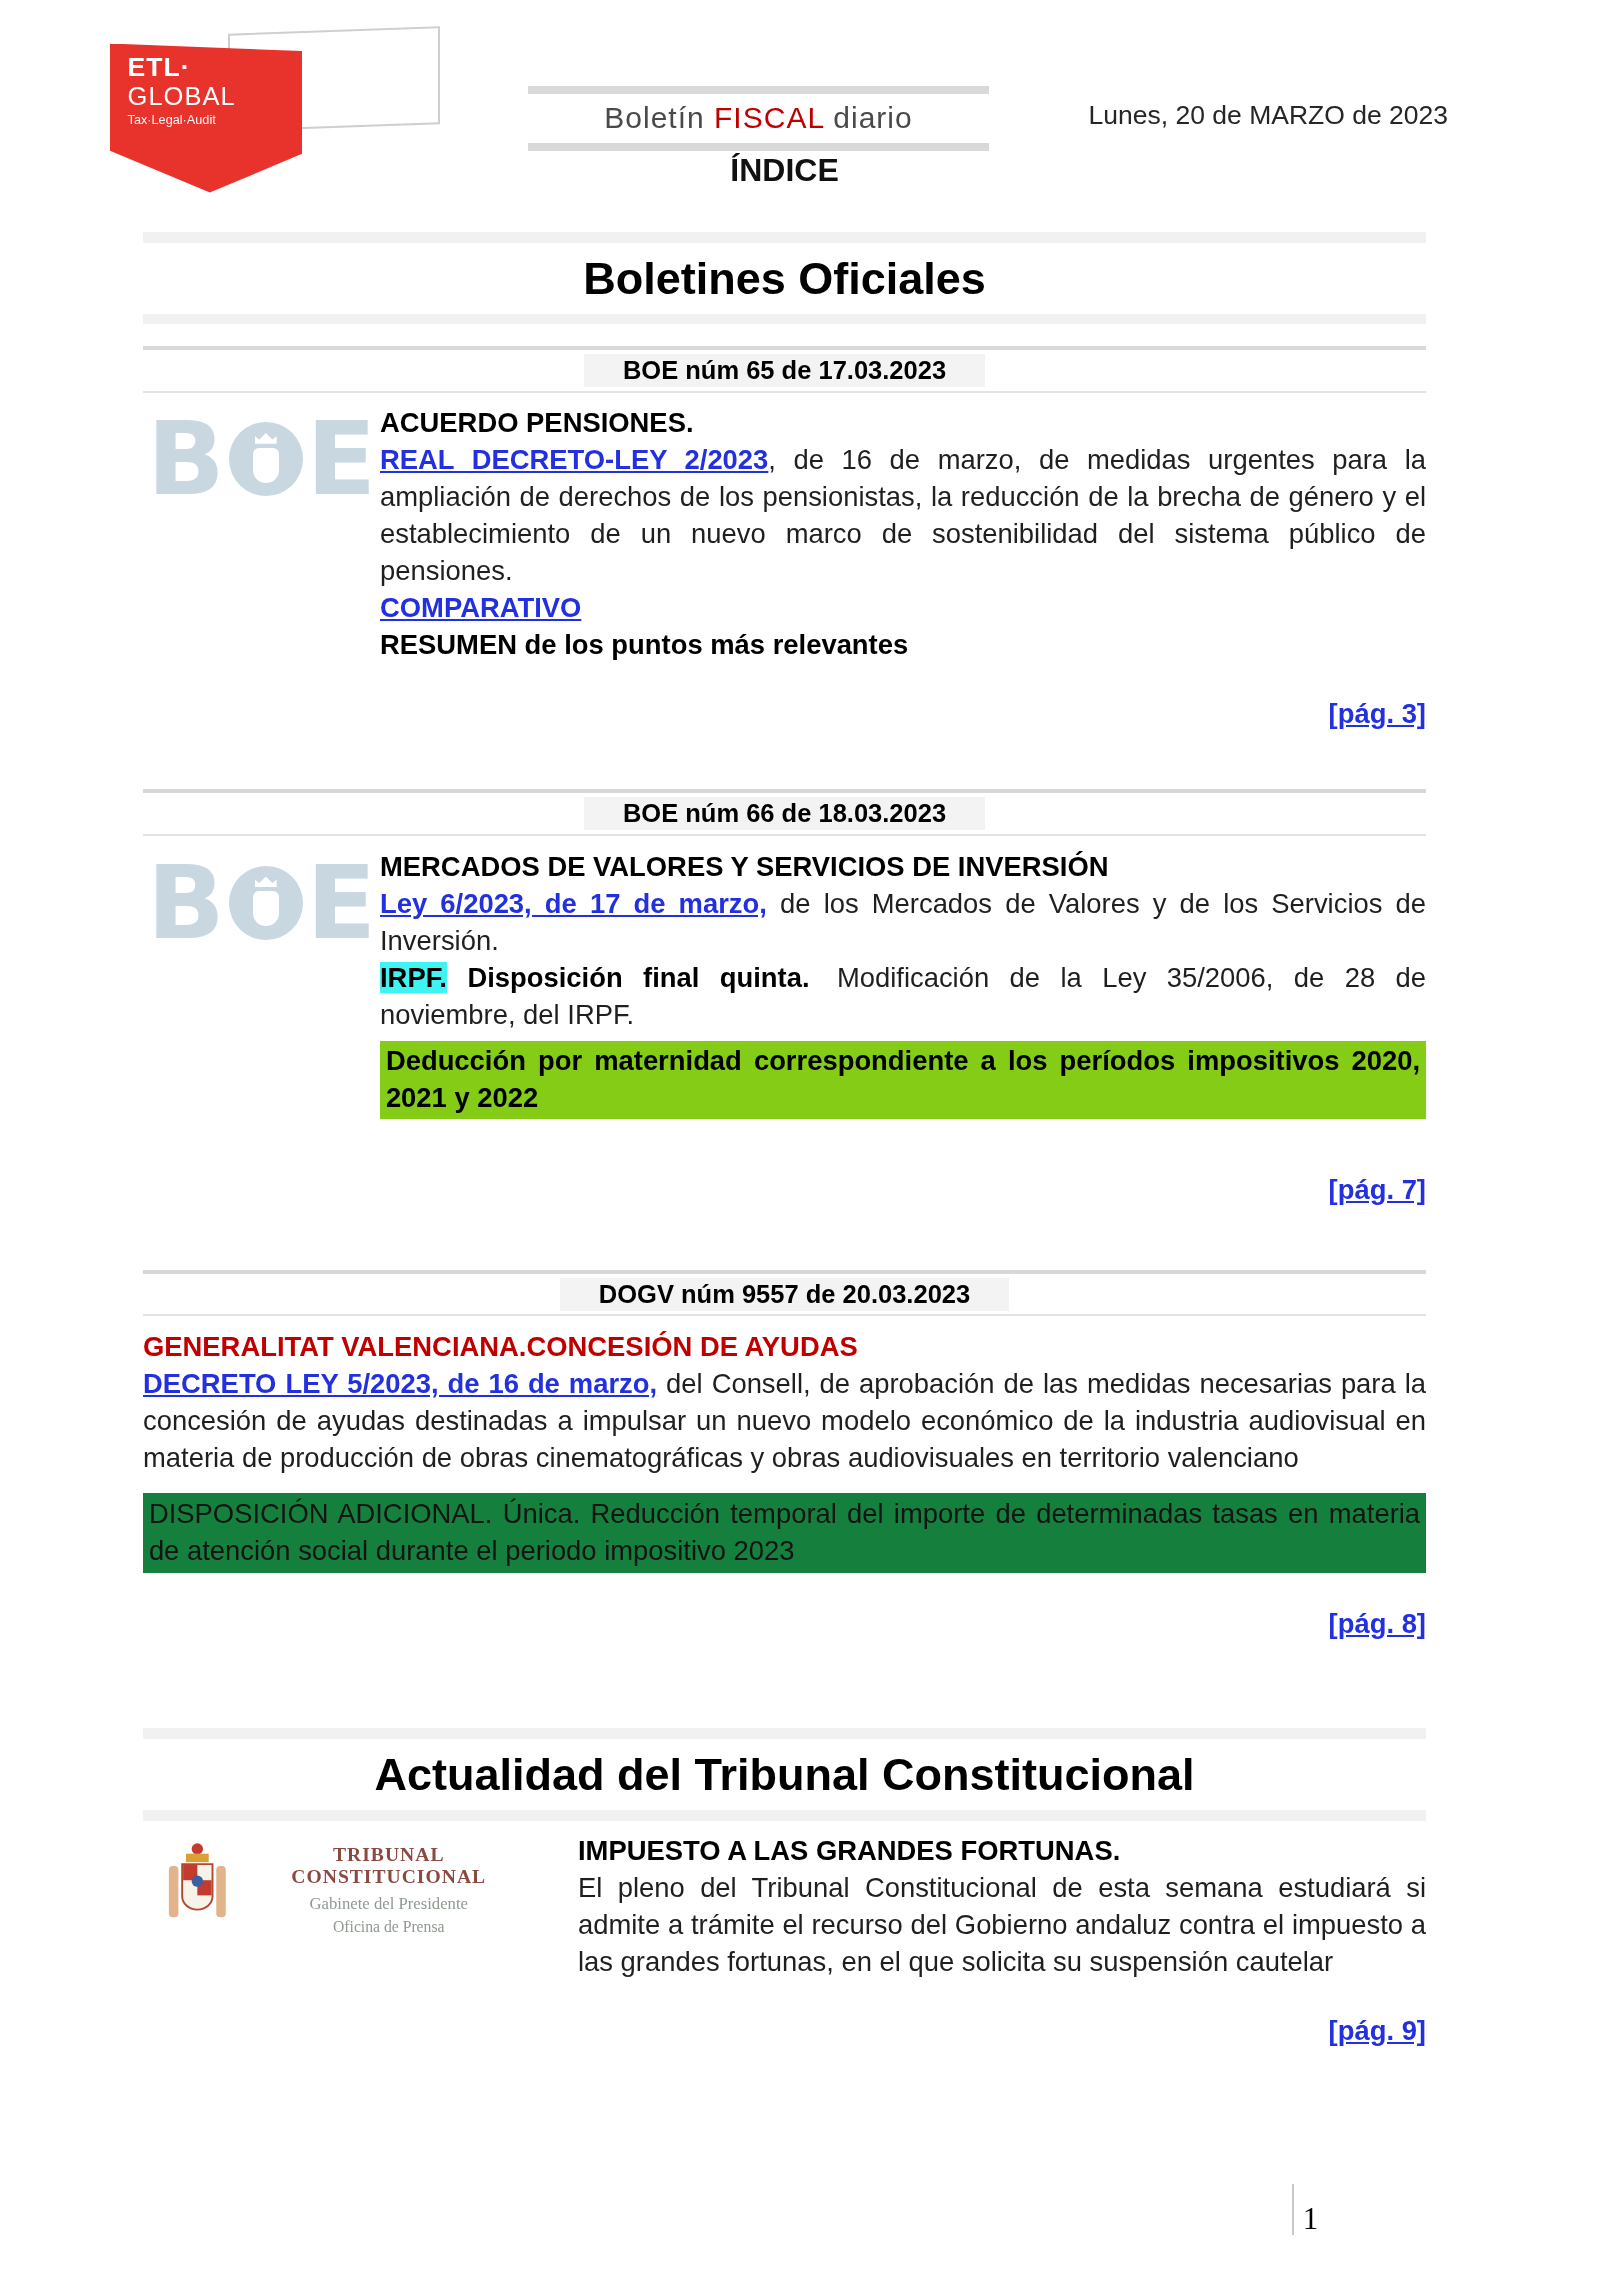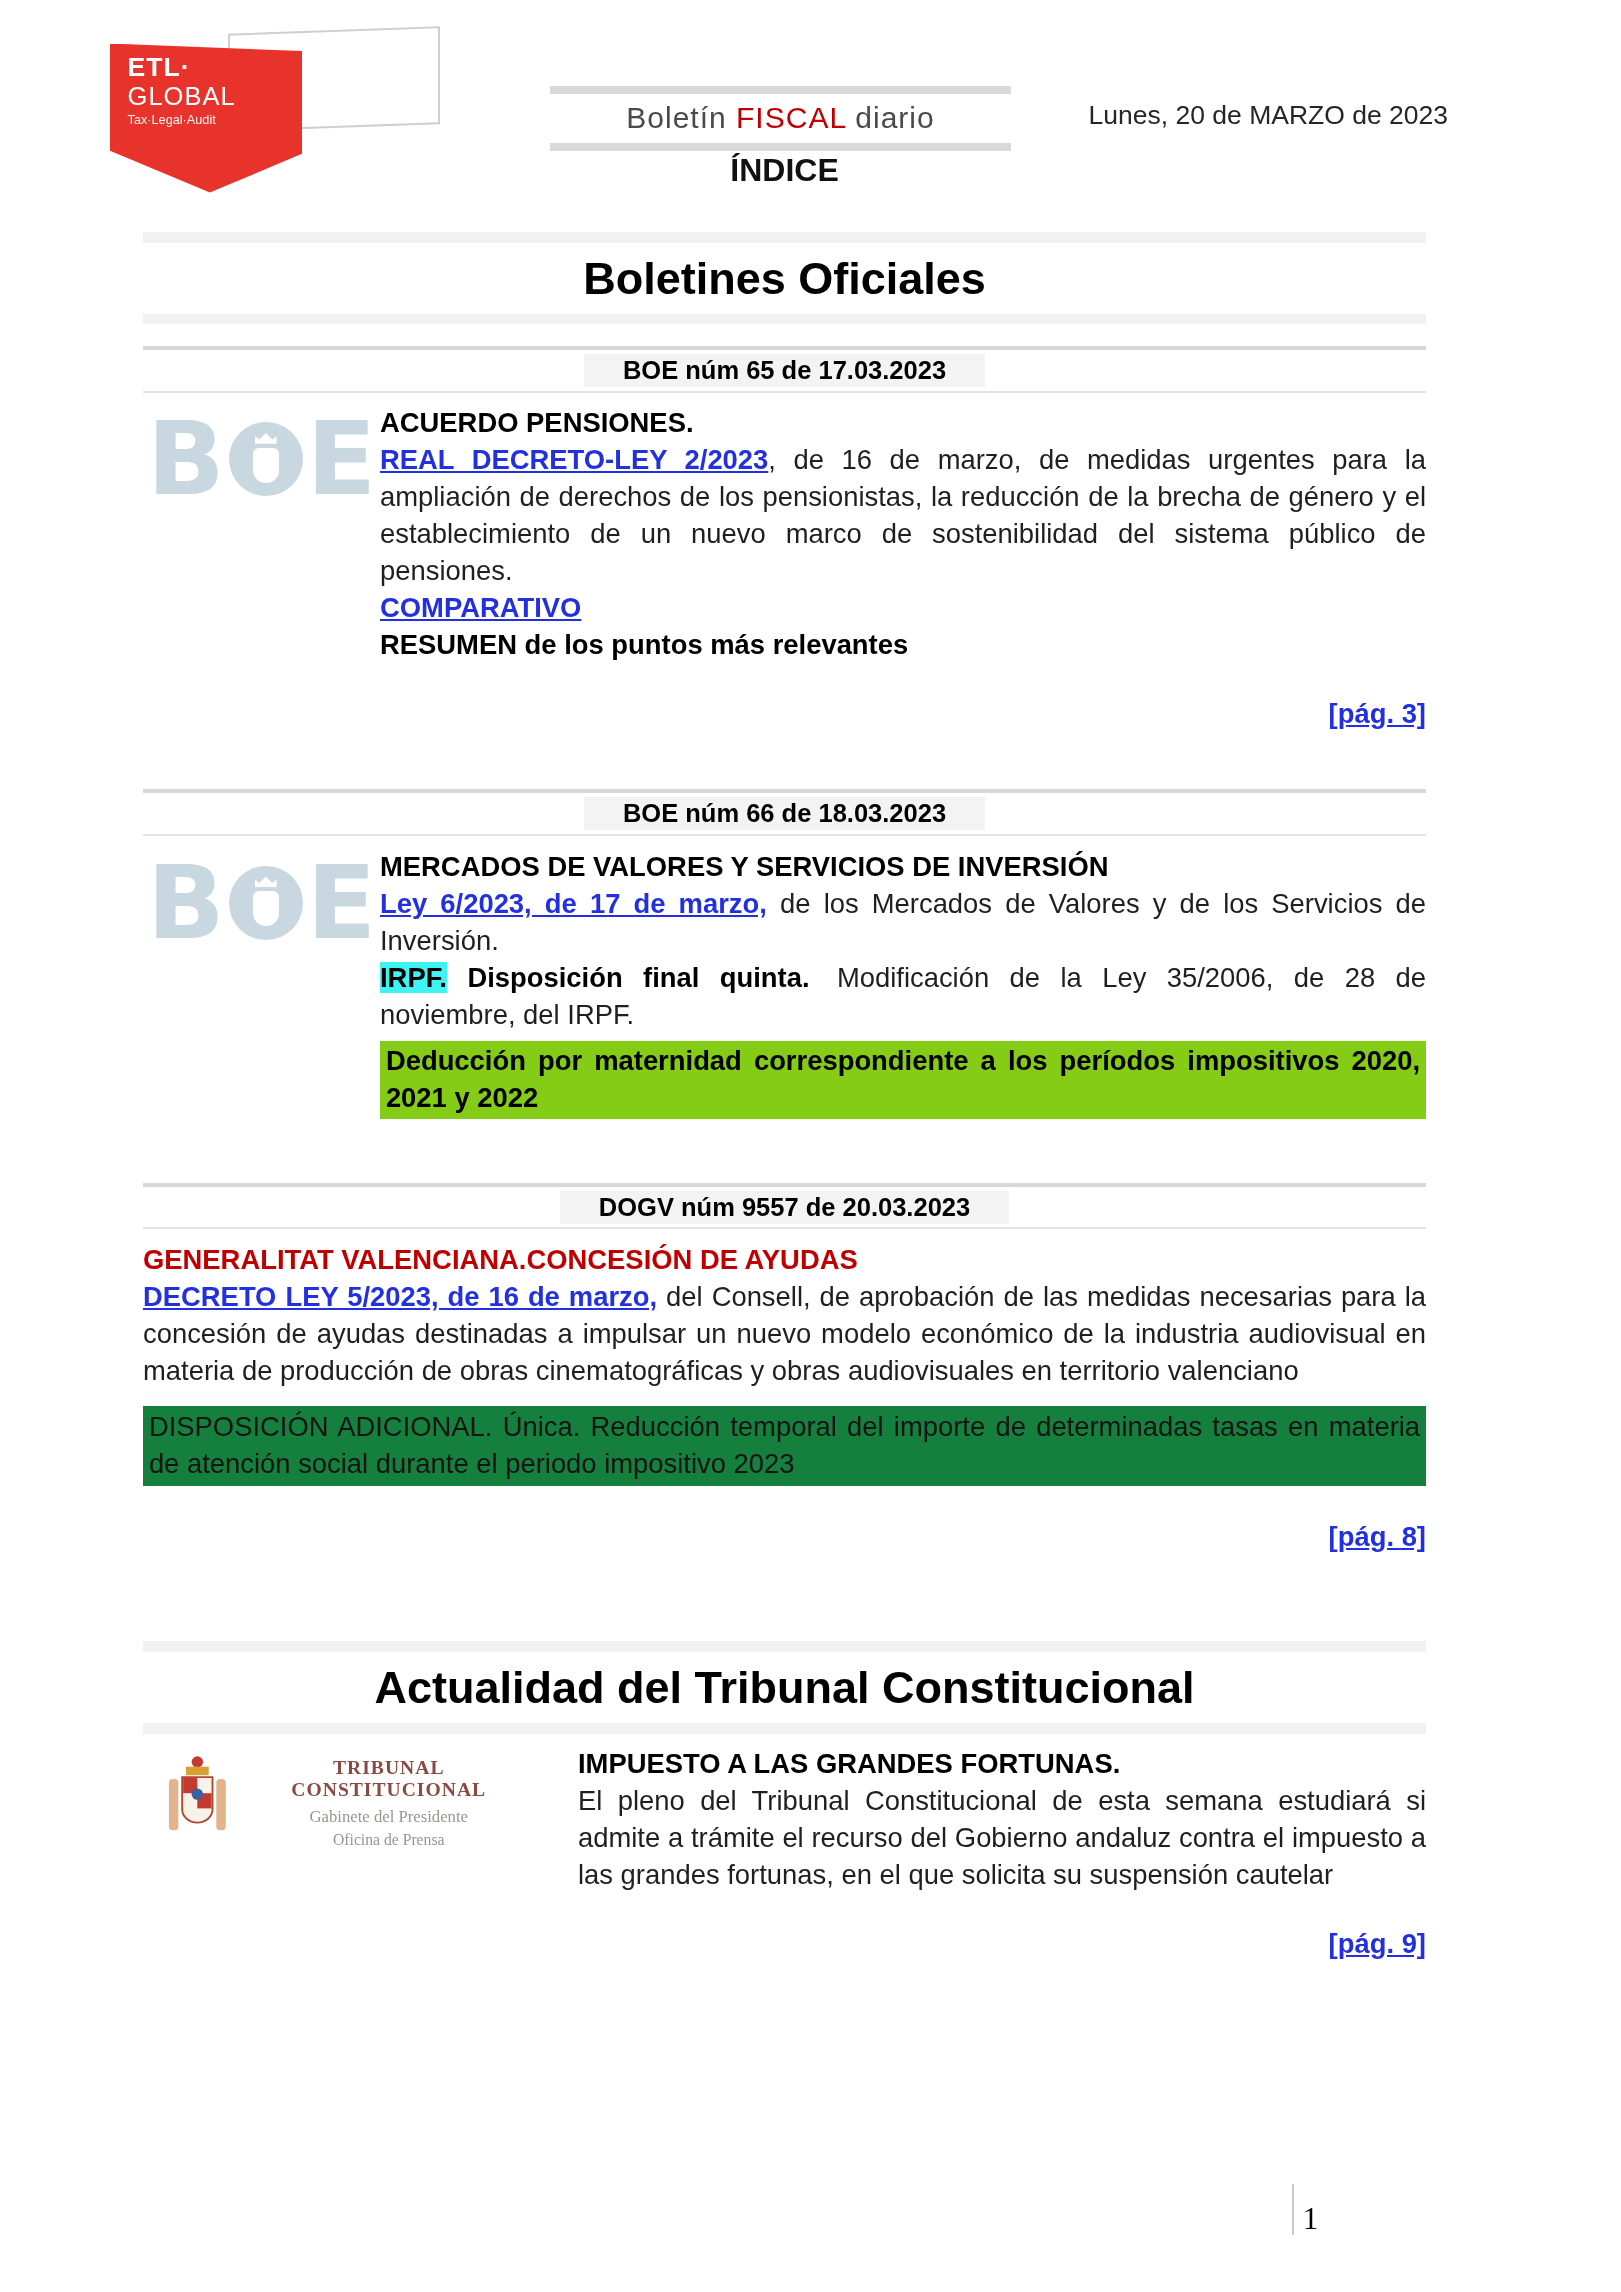--- a/index.html
+++ b/index.html
@@ -16,21 +16,21 @@
   .etl-logo{position:absolute;left:110px;top:24px;width:274px;height:176px;}
   .etl-ghost{position:absolute;left:118px;top:5.9px;width:208px;height:94px;
     border:2px solid #cfcfcf;background:#fff;transform:skewY(-2deg);}
   .etl-flag{position:absolute;left:0;top:19.6px;width:192px;height:149px;background:#e8332c;
     clip-path:polygon(0 0,100% 5%,100% 74%,52% 100%,0 72%);
     color:#fff;padding:9.8px 0 0 17.6px;box-sizing:border-box;}
   .etl-l1{font-size:26.5px;font-weight:bold;letter-spacing:1px;line-height:29px;}
   .etl-l2{font-size:25.5px;font-weight:normal;letter-spacing:1px;line-height:29px;}
   .etl-l3{font-size:12.7px;line-height:19.6px;opacity:.95;}
   
-  .header-box{position:absolute;left:550px;top:86px;width:461px;}
+  .header-box{position:absolute;left:528px;top:86px;width:461px;}
   .hbar{height:7.8px;background:#d9d9d9;}
   .header-title{font-size:30px;color:#4a4a4a;text-align:center;padding:6.9px 0 8.8px 0;letter-spacing:1px;}
   .header-title .accent{color:#c00000;}
   .header-date{position:absolute;top:100px;right:173px;font-size:26.5px;color:#262626;}
   
   .content{position:absolute;left:143px;top:152px;width:1283px;}
   .index-title{font-size:32px;font-weight:bold;color:#111;text-align:center;margin:0 0 43px 0;}
   .band{height:10.8px;background:#f1f1f1;}
   .big-heading{font-size:45px;font-weight:bold;color:#000;text-align:center;margin:5.9px 0;line-height:59px;}
   .rule{height:3.9px;background:#d8d8d8;}
@@ -155,20 +155,21 @@
           <span class="boe-letter">E</span>
         </div>
       </div>
       <div class="text-col">
         <div class="kicker">MERCADOS DE VALORES Y SERVICIOS DE INVERSIÓN</div>
         <div class="para"><a href="#" class="doc-link">Ley 6/2023, de 17 de marzo,</a><span> de los Mercados de Valores y de los Servicios de Inversión.</span></div>
         <div class="para"><span class="hl-cyan-inline">IRPF.</span><span class="bold"> Disposición final quinta.</span><span class="gap">Modificación de la Ley 35/2006, de 28 de noviembre, del IRPF.</span></div>
         <div class="hl-cyan">Deducción por maternidad correspondiente a los períodos impositivos 2020, 2021 y 2022</div>
       </div>
     </div>
+    <div class="page-link-row shift gap-sec2"><a href="#" class="page-link">[pág. 7]</a></div>
 
     <div class="rule gap-sec3"></div>
     <div class="date-heading">
         <span>DOGV núm 9557 de 20.03.2023</span>
       </div>
     <div class="rule-thin"></div>
 
     <div class="section">
       <div class="text-col">
         <div class="kicker red">GENERALITAT VALENCIANA.CONCESIÓN DE AYUDAS</div>

